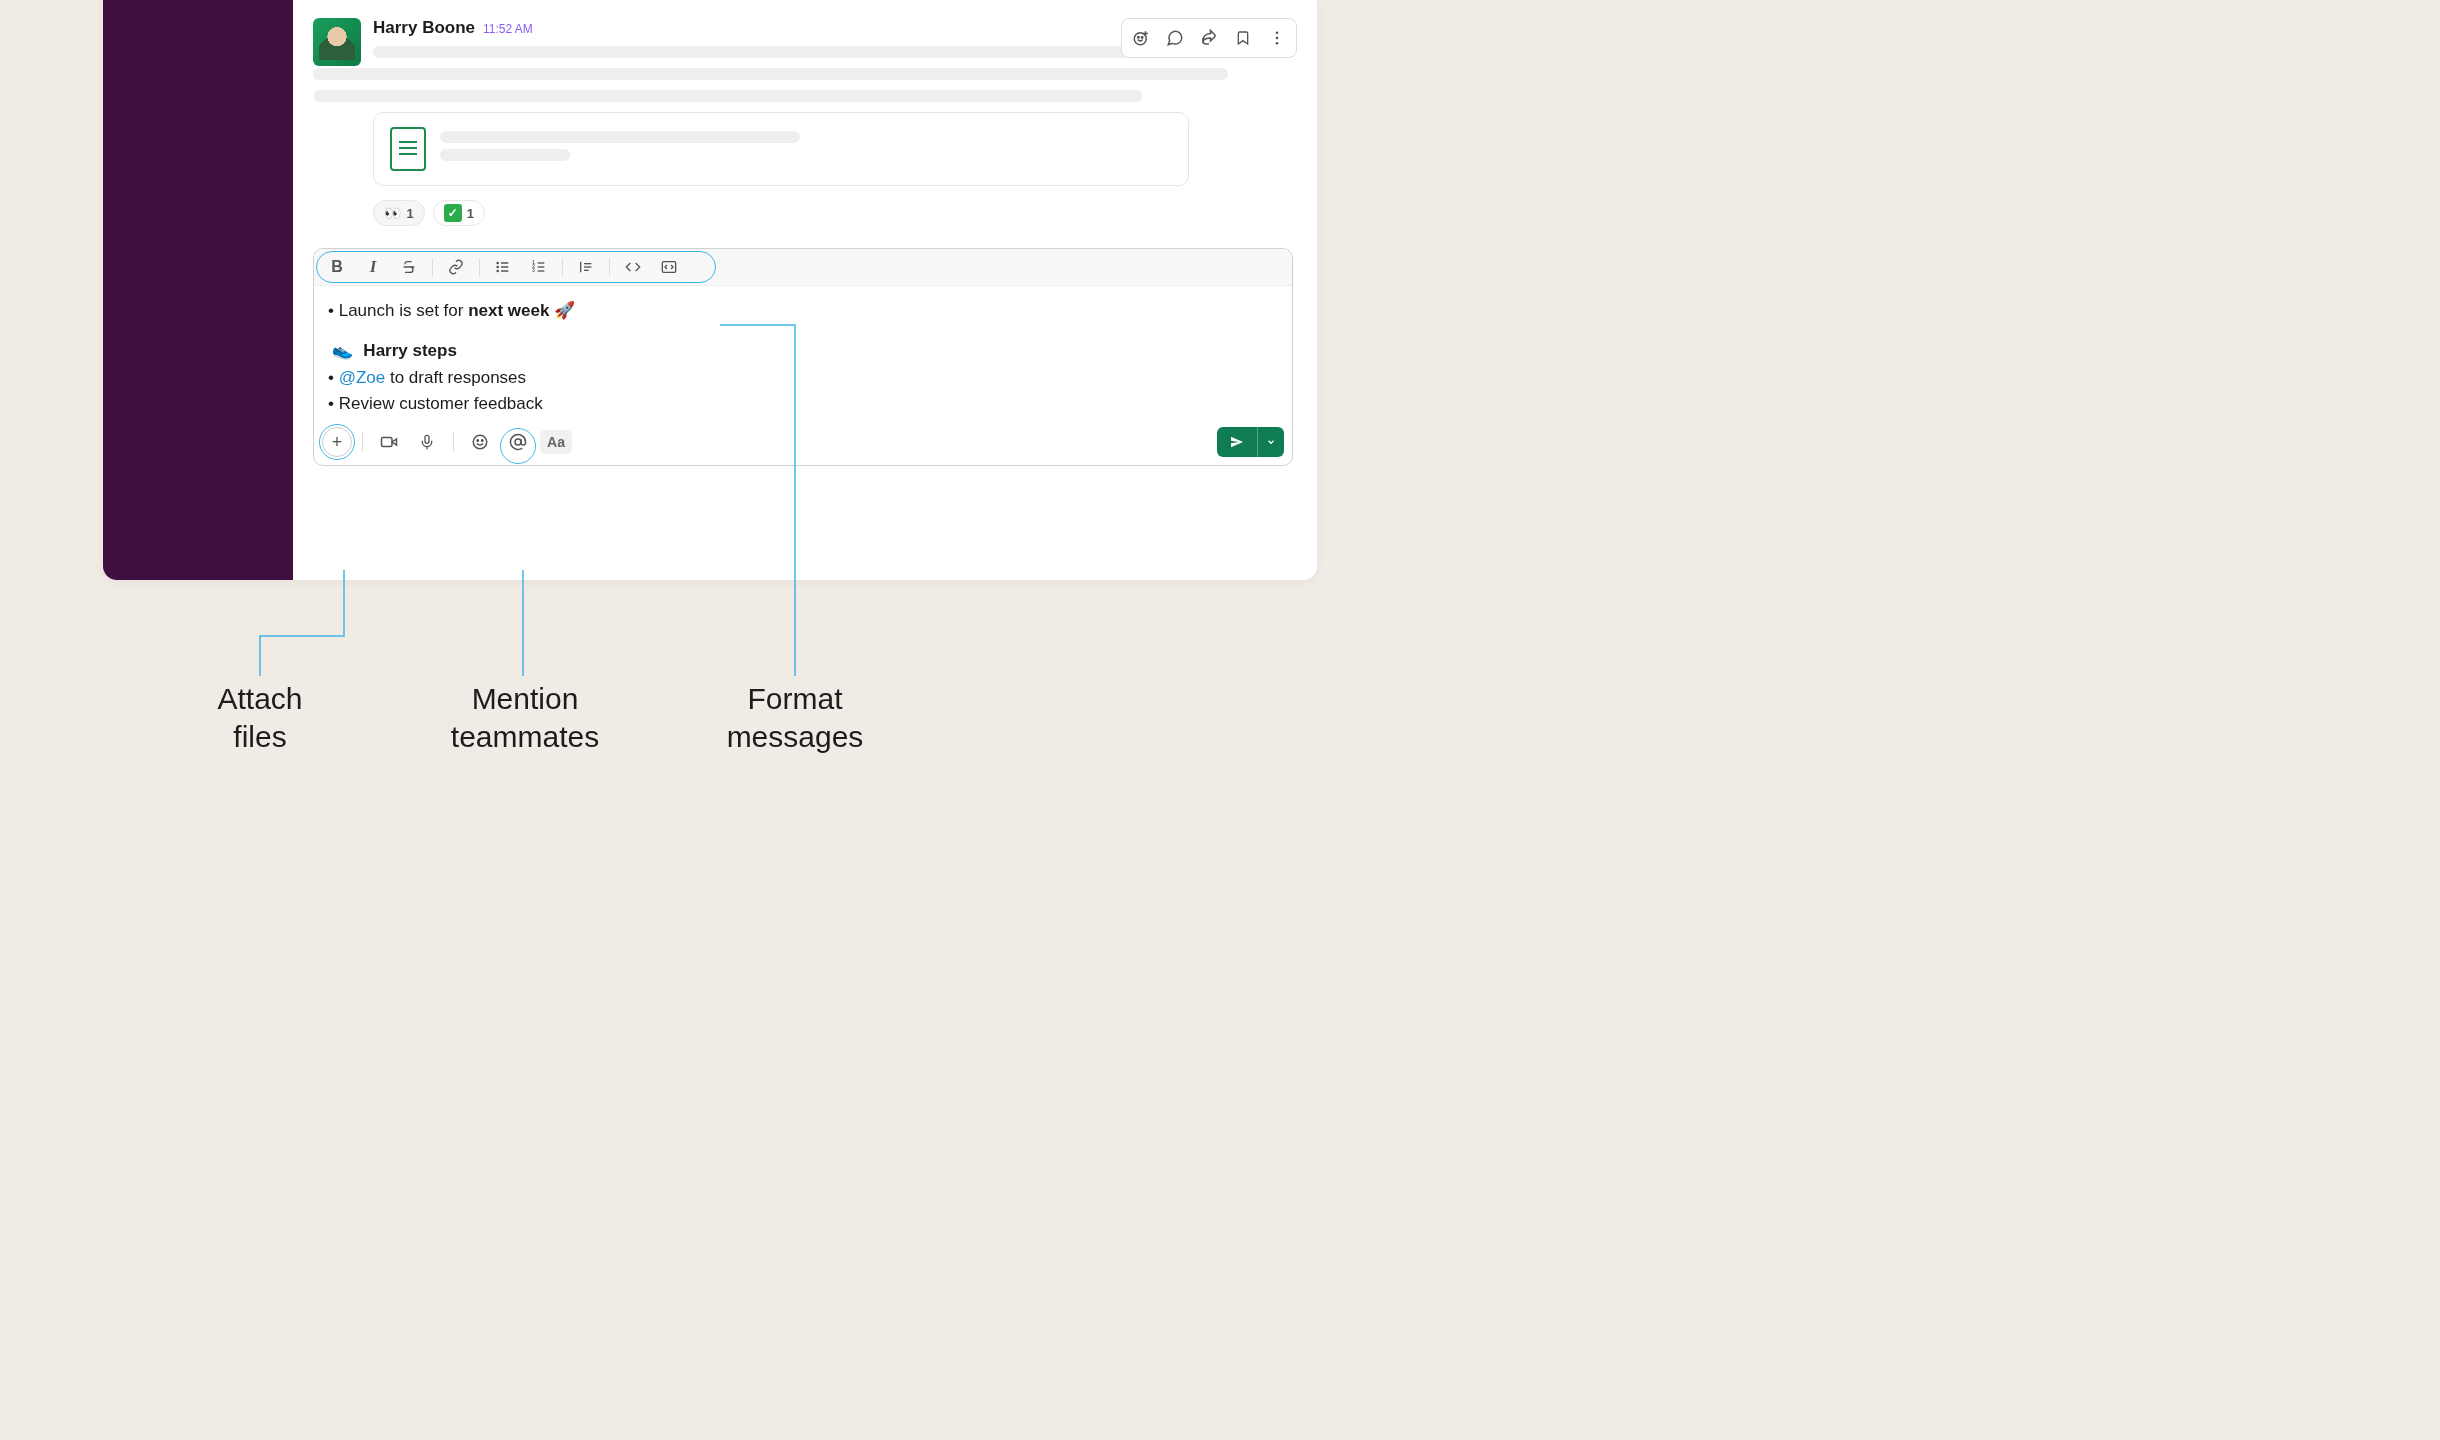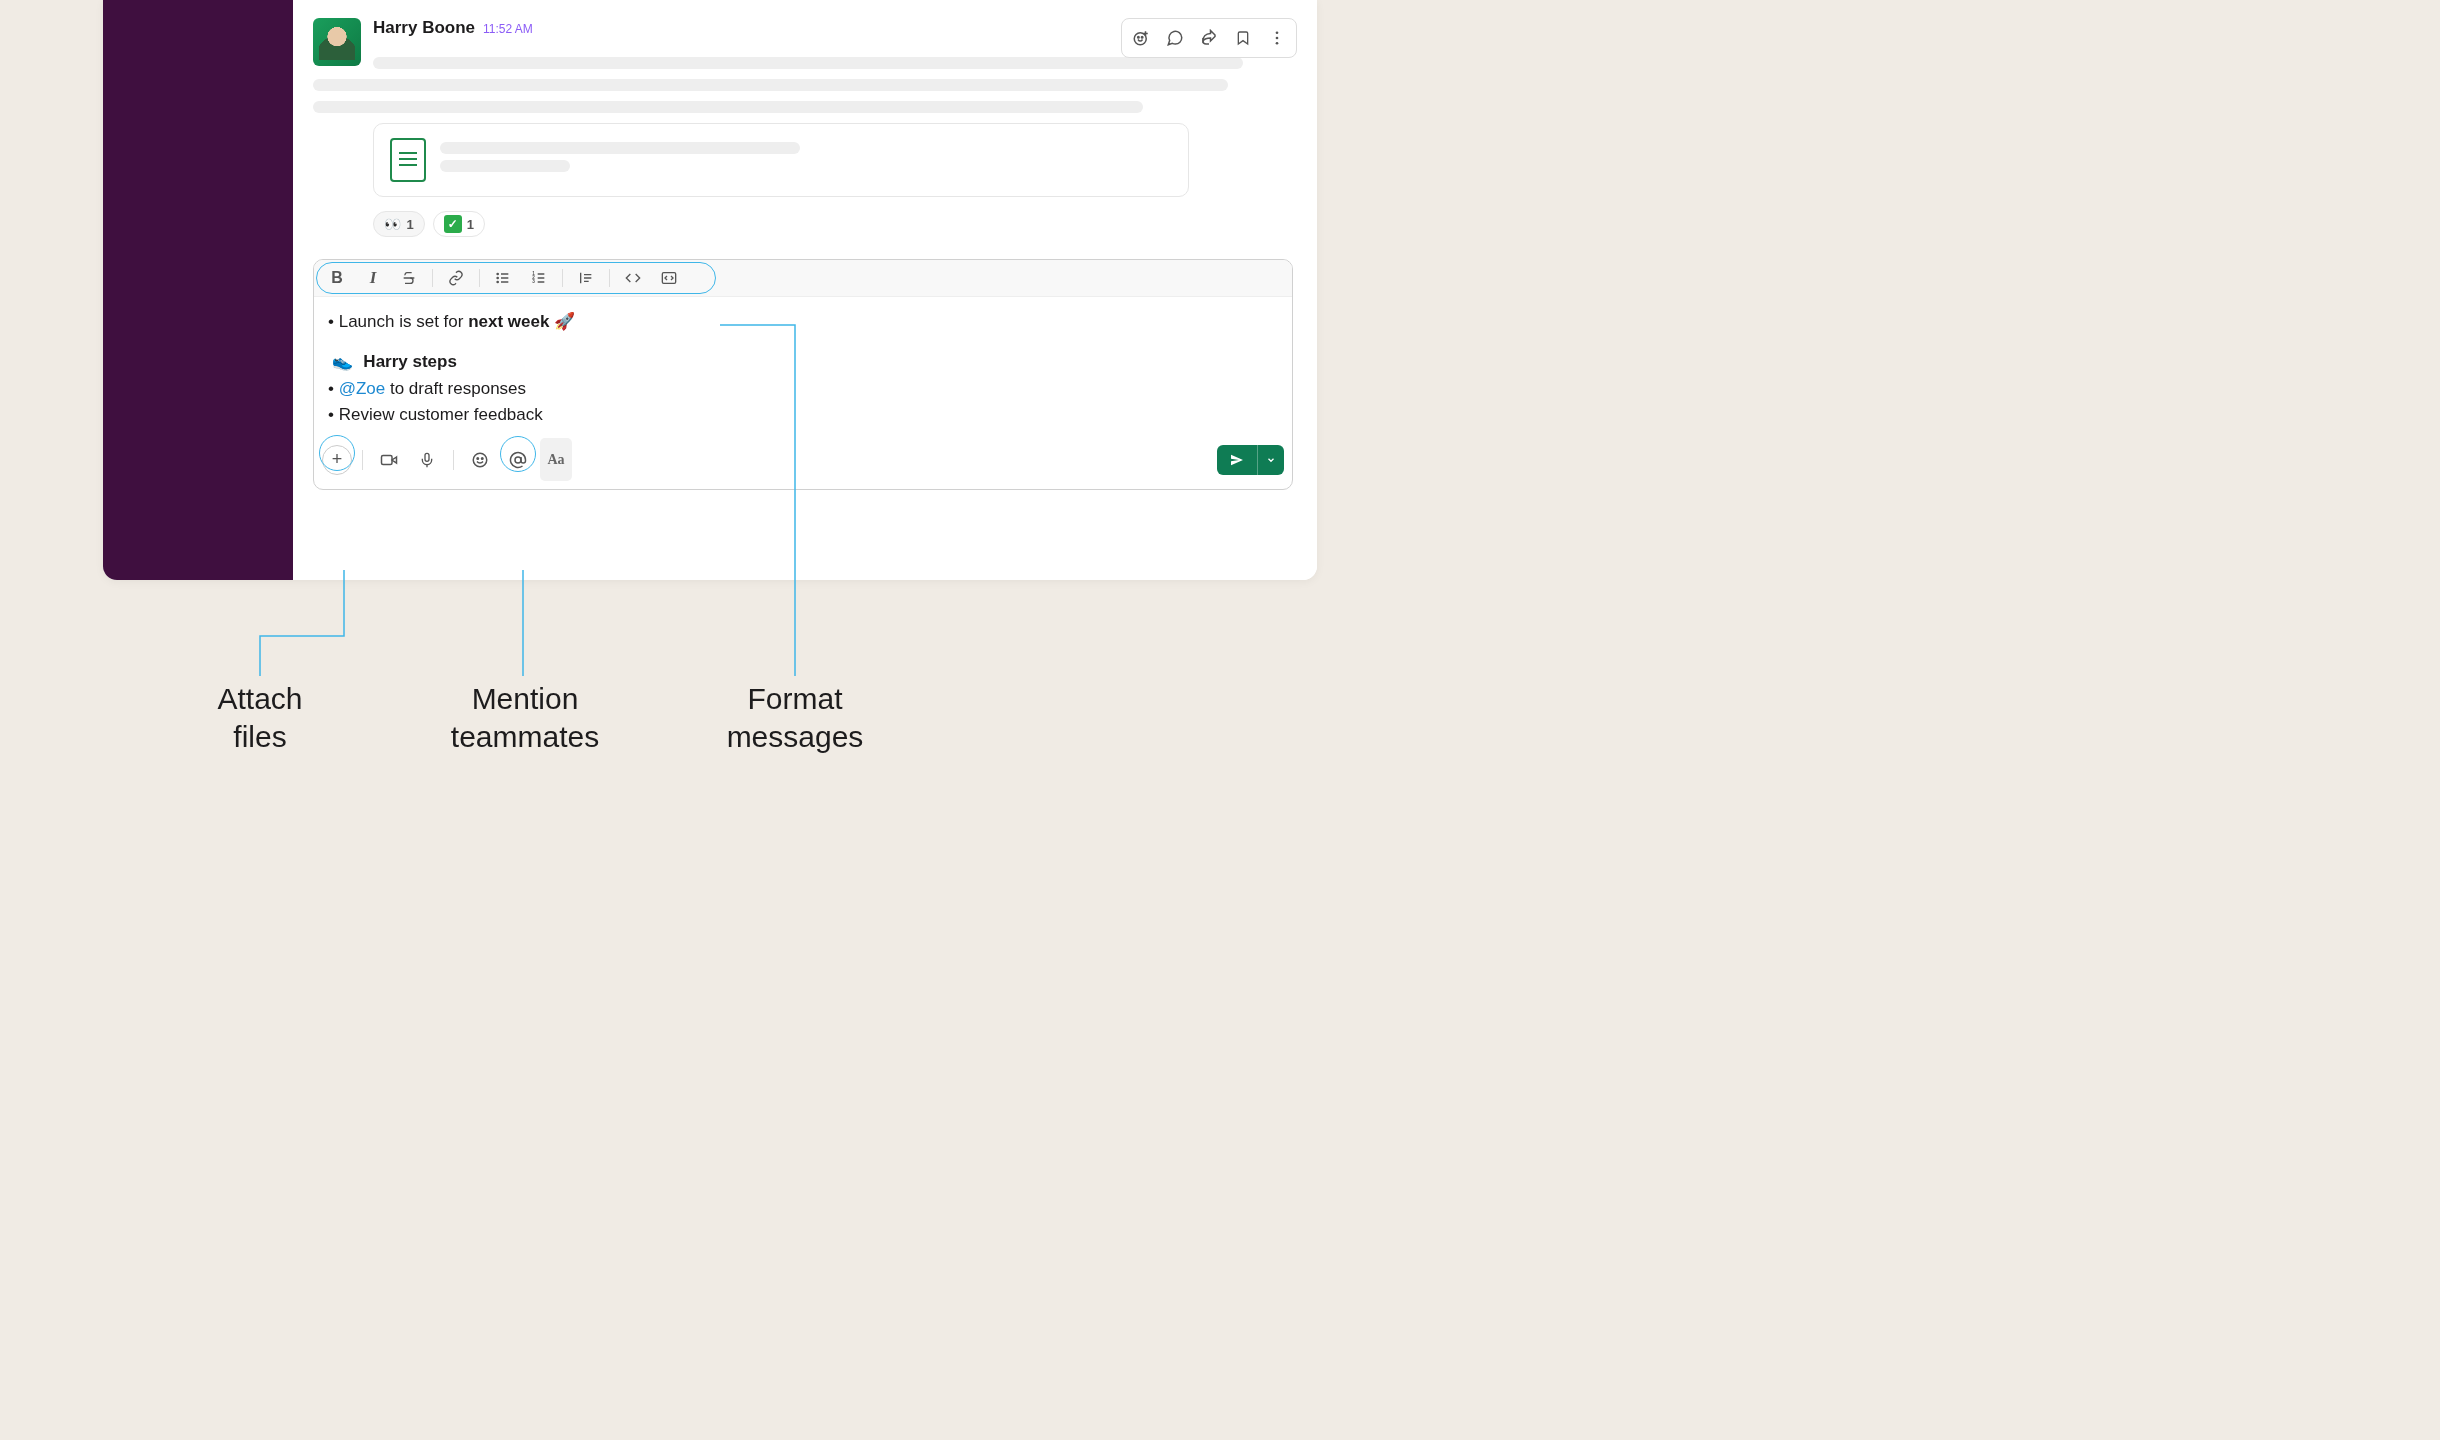--- a/index.html
+++ b/index.html
@@ -68,21 +68,21 @@
   }
   .avatar::after {
     content:"";
     position:absolute;
     left:6px; top:6px; right:6px; bottom:6px;
     background:
       radial-gradient(circle at 50% 35%, #e8c9a8 32%, transparent 33%),
       radial-gradient(circle at 50% 90%, #2c5f3a 55%, transparent 56%);
   }
   .msg-body { flex: 1; }
-  .msg-header { display:flex; align-items:baseline; gap:8px; margin-bottom:19px; }
+  .msg-header { display:flex; align-items:baseline; gap:8px; margin-bottom:8px; }
   .author { font-weight: 800; font-size: 17px; color:#1d1c1d; }
   .time { font-size: 12px; color:#8b5cf6; }
   .skel { background:#eee; border-radius:8px; height:12px; margin-bottom:10px; }
   .skel.w1 { width: 870px; }
   .skel.w2b { width: 915px; margin-left:-60px; }
 
   .attachment-card {
     border:1px solid #e6e6e6;
     border-radius:10px;
     padding:14px 16px;
@@ -169,23 +169,23 @@
   .composer-body .strong { font-weight:800; }
   .mention { color:#1d89d1; }
   .composer-footer {
     display:flex;
     align-items:center;
     justify-content:space-between;
     padding:4px 8px 8px 8px;
   }
   .footer-left { display:flex; align-items:center; gap:6px; position:relative; }
   .f-btn {
-    width:32px;height:43px;
+    width:32px;height:24px;
     display:flex;align-items:center;justify-content:center;
-    color:#555; cursor:pointer; border-radius:4px;font-family:Liberation Serif, serif;
+    color:#555; cursor:pointer; border-radius:4px;
   }
   .f-btn.box { background:#f1f1f1; border-radius:5px; font-size:14px; font-weight:600; color:#666;}
   .plus-btn {
     width:30px;height:30px;border:1px solid #ccc;border-radius:50%;
     display:flex;align-items:center;justify-content:center;
     font-size:18px;color:#555;font-weight:400;
   }
   .circle-hl {
     position:absolute;
     border:1.5px solid #3fb6e8;

